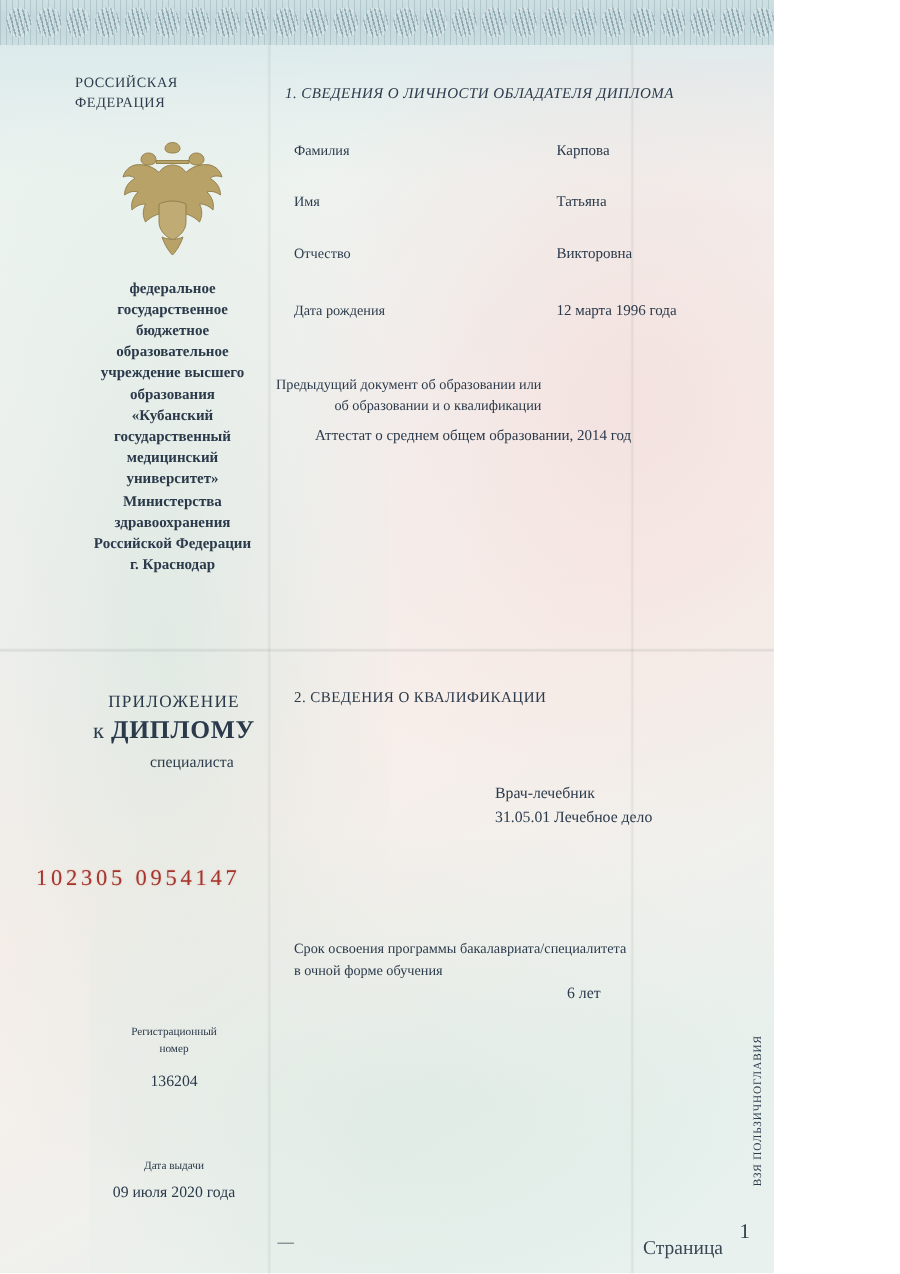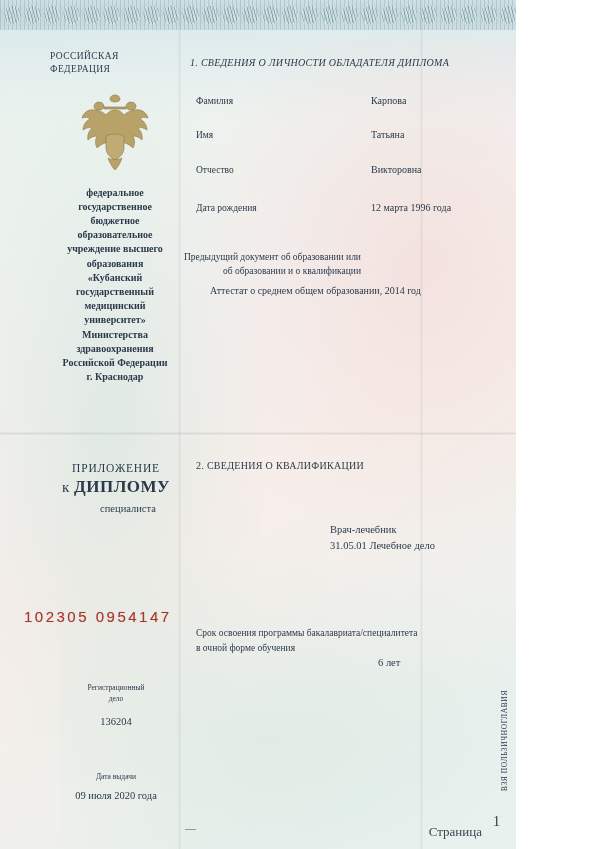--- a/index.html
+++ b/index.html
@@ -138,23 +138,23 @@
   .pril-2 b { font-size: 17px; }
   .pril-3 {
     font-size: 10.5px;
     margin-top: 6px;
     margin-left: 24px;
   }
 
   .serial {
     position: absolute;
     left: 24px;
-    top: 608px;
+    top: 578px;
     width: 180px;
-    font-family: Liberation Sans, sans-serif;
+    font-family: Liberation Serif, serif;
     font-size: 15px;
     letter-spacing: 2.5px;
     color: #a8352c;
     text-shadow: 0 0 1px rgba(168,53,44,0.35);
   }
 
   .regnum {
     position: absolute;
     left: 40px;
     top: 682px;
@@ -375,21 +375,21 @@
     <div class="pril-2">
       <span>к </span><b>ДИПЛОМУ</b>
     </div>
     <div class="pril-3">специалиста</div>
   </div>
 
   <div class="serial">102305 0954147</div>
 
   <div class="regnum">
     <div class="lbl" style="white-space: pre-line;">Регистрационный
-дело</div>
+номер</div>
     <div class="val">136204</div>
   </div>
 
   <div class="issue">
     <div class="lbl">Дата выдачи</div>
     <div class="val">09 июля 2020 года</div>
   </div>
 
   <div class="sec-title" id="sec1">1. СВЕДЕНИЯ О ЛИЧНОСТИ ОБЛАДАТЕЛЯ ДИПЛОМА</div>
 

